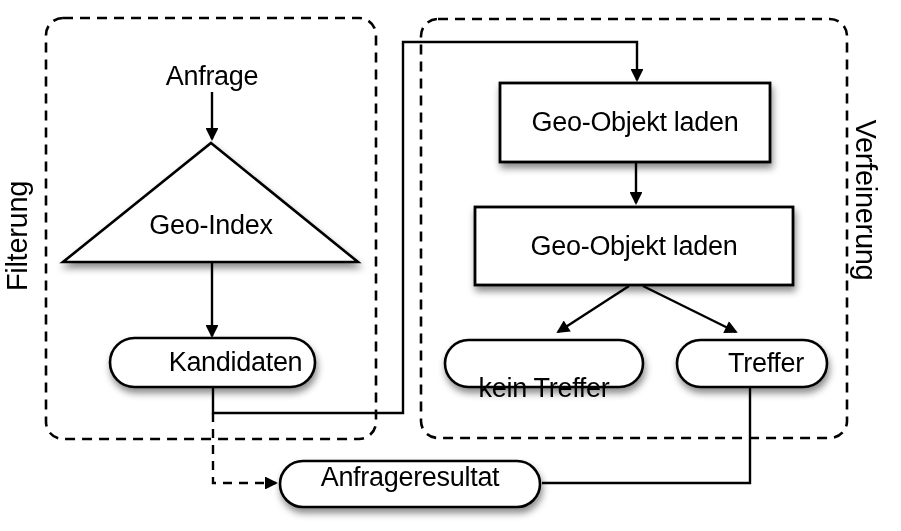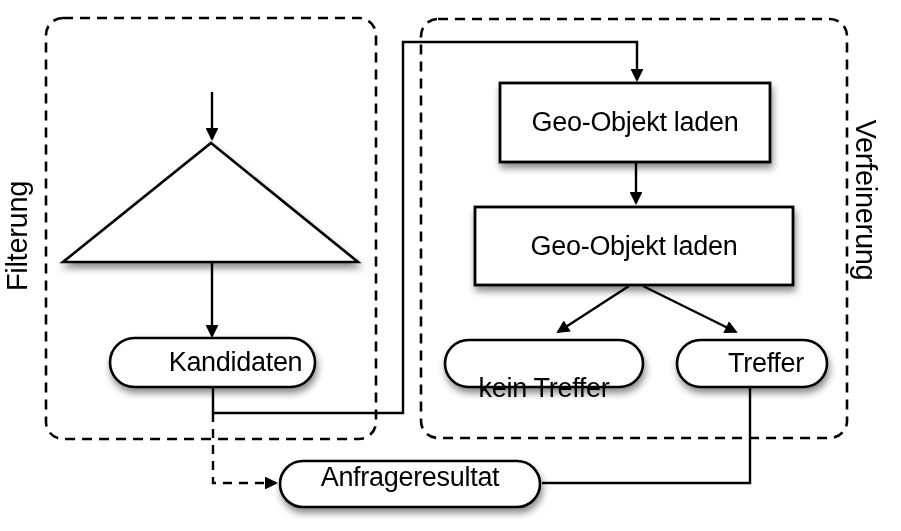--- a/index.html
+++ b/index.html
@@ -86,21 +86,23 @@
     <rect x="110" y="338" width="205" height="49" rx="24.5" fill="#fff" stroke="#000" stroke-width="2.6" filter="url(#shadow)"></rect>
     <rect x="445" y="340" width="198" height="47" rx="23.5" fill="#fff" stroke="#000" stroke-width="2.6" filter="url(#shadow)"></rect>
     <rect x="677" y="340" width="150" height="47" rx="23.5" fill="#fff" stroke="#000" stroke-width="2.6" filter="url(#shadow)"></rect>
     <rect x="280" y="461" width="260" height="46" rx="23" fill="#fff" stroke="#000" stroke-width="2.6" filter="url(#shadow)"></rect>
   </svg>
 
   <div class="label side-label rot-ccw lbl-filterung">Filterung</div>
 
   <div class="label side-label rot-cw lbl-verfeinerung">Verfeinerung</div>
 
+  <div class="label lbl-anfrage">Anfrage</div>
 
+  <div class="label lbl-geoindex">Geo-Index</div>
 
   <div class="label lbl-kandidaten">Kandidaten</div>
 
   <div class="label lbl-load1">Geo-Objekt laden</div>
 
   <div class="label lbl-load2">Geo-Objekt laden</div>
 
   <div class="label lbl-keintreffer">kein Treffer</div>
 
   <div class="label lbl-treffer">Treffer</div>

